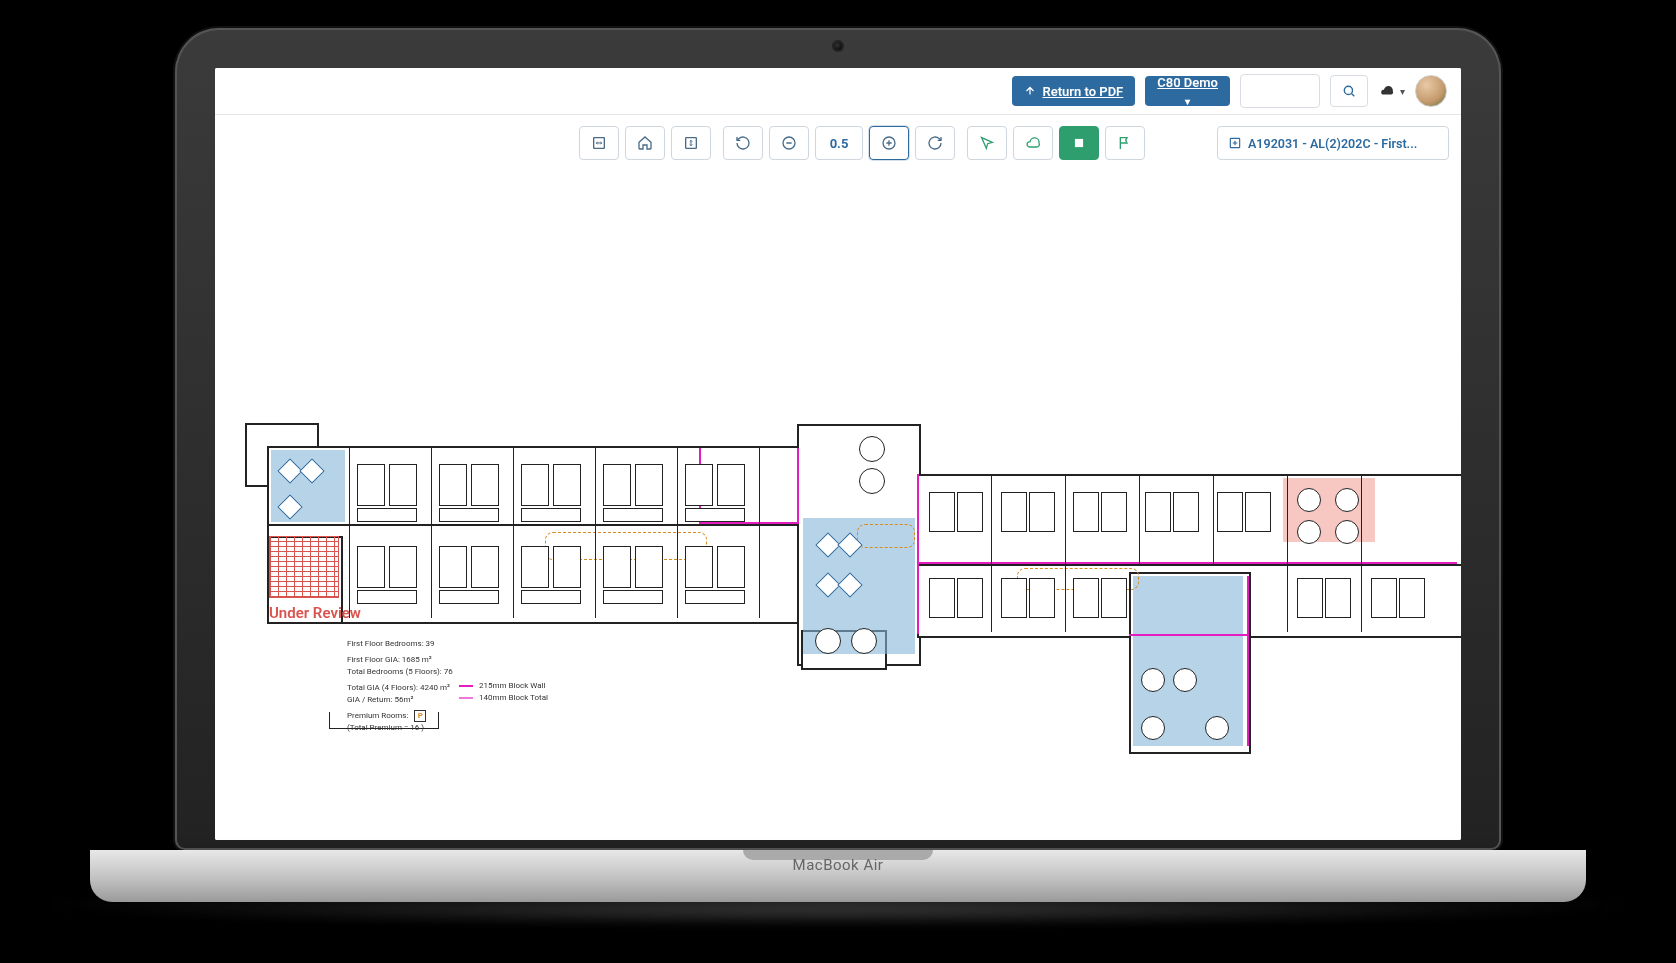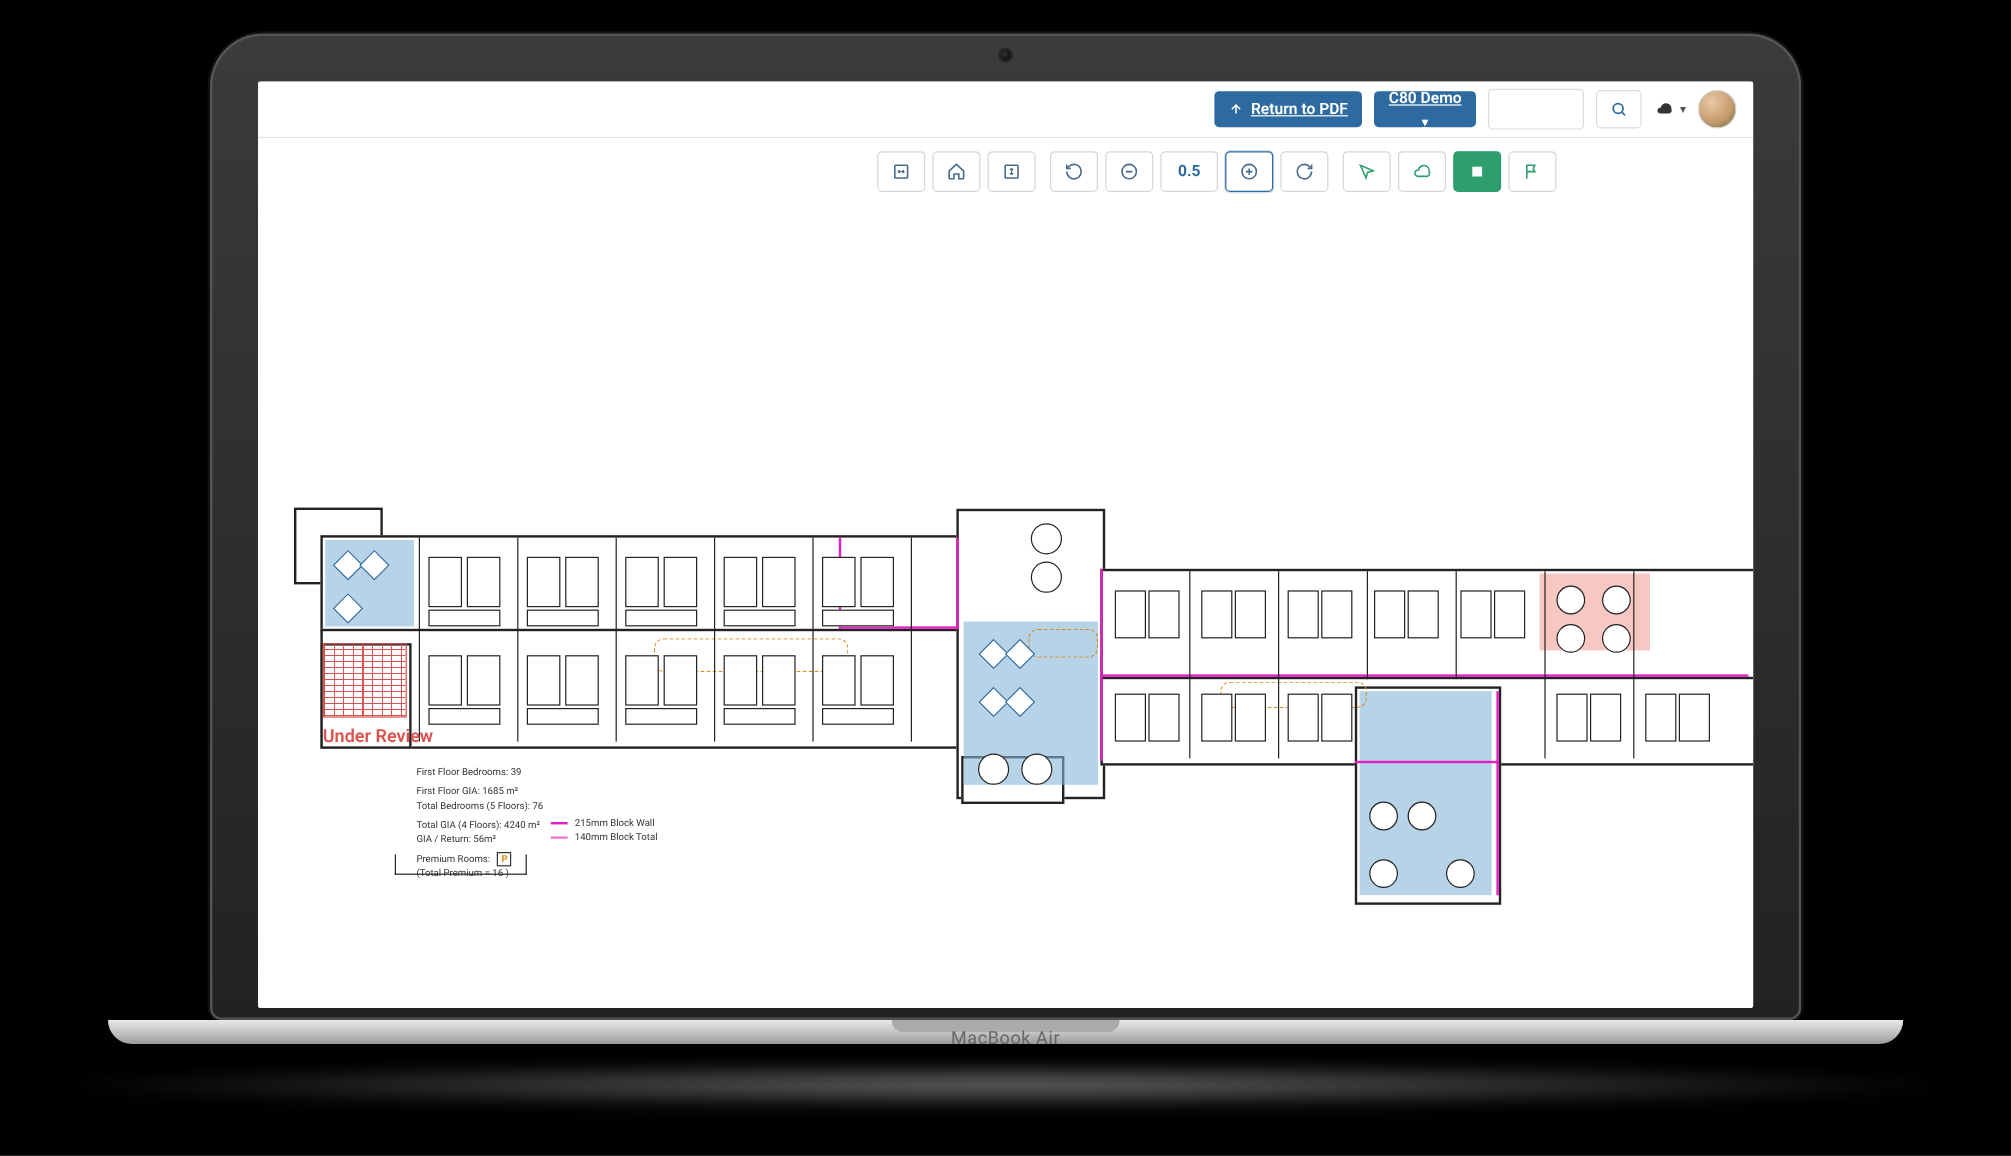--- a/index.html
+++ b/index.html
@@ -56,21 +56,21 @@
     background: #fff;
     border-radius: 2px;
     overflow: hidden;
   }
   
   .hinge {
     position: absolute;
     left: 90px;
     right: 90px;
     top: 850px;
-    height: 20px;
+    height: 52px;
     background: linear-gradient(#e8e8e8, #bdbdbd 60%, #9a9a9a);
     border-radius: 0 0 22px 22px;
     box-shadow: 0 10px 18px rgba(0,0,0,0.6);
     text-decoration: underline;
   }
   .hinge-label {
     position: absolute;
     left: 0; right: 0; top: 6px;
     text-align: center;
     font-size: 15px;
@@ -383,20 +383,29 @@
                 <rect x="5" y="5" width="14" height="14"></rect>
               </svg>
           </div>
           <div class="tbtn green">
             <svg width="16" height="16" viewBox="0 0 24 24" fill="none" stroke="currentColor" stroke-width="2">
                 <path d="M5 21V4h10l-2 4 2 4H5"></path>
               </svg>
           </div>
         </div>
 
+        <div class="drawing-picker">
+          <span>
+            <svg width="14" height="14" viewBox="0 0 24 24" fill="none" stroke="currentColor" stroke-width="2">
+                <rect x="4" y="4" width="16" height="16" rx="1"></rect>
+                <path d="M12 8v8M8 12h8"></path>
+              </svg>
+          </span>
+          <span class="drawing-label">A192031 - AL(2)202C - First...</span>
+        </div>
       </div>
 
       <div class="canvas">
         <div class="plan-wrap">
 
           <div class="outline" style="left:0px; top:-5px; width:70px; height:60px;"></div>
 
           <div class="outline" style="left:22px; top:18px; width:530px; height:78px;"></div>
           <div class="outline" style="left:22px; top:96px; width:530px; height:96px;"></div>
 

